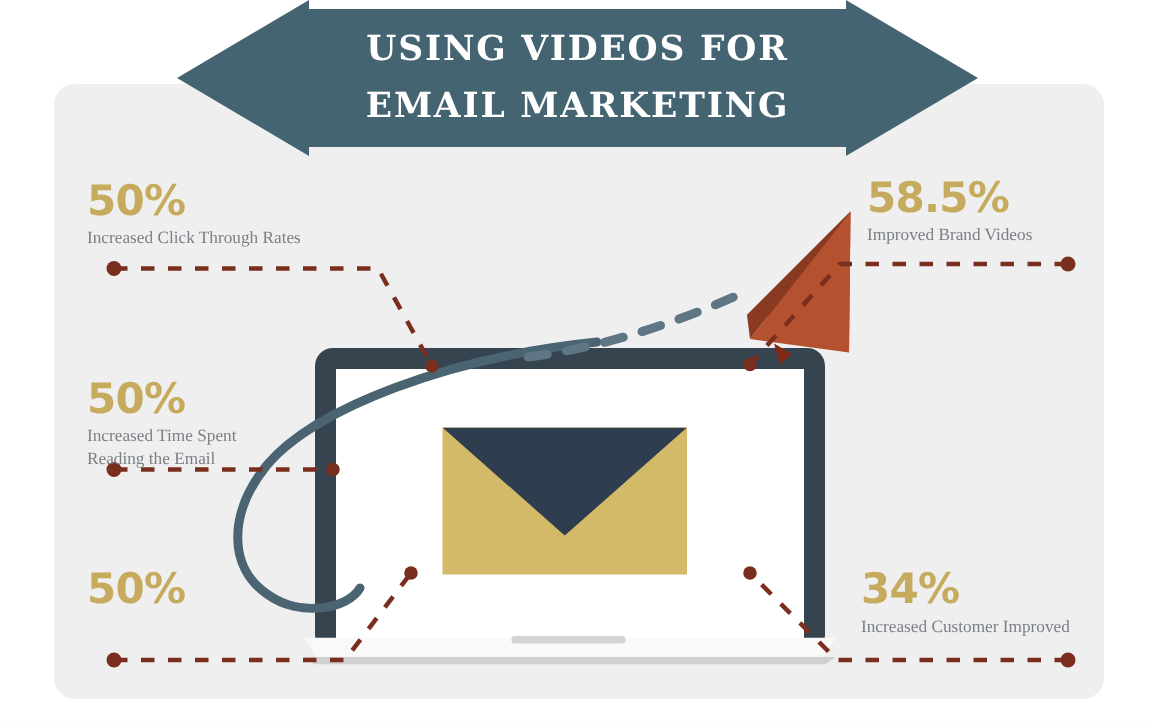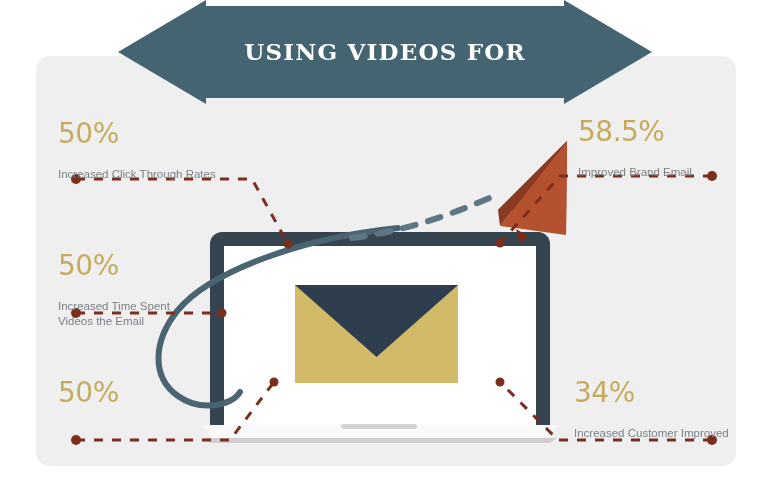--- a/index.html
+++ b/index.html
@@ -57,30 +57,30 @@
     letter-spacing: 1.2px;
     text-transform: uppercase;
     line-height: 1.22;
     white-space: nowrap;
   }
 
   
   .stat { position: absolute; }
   .stat .pct {
     font-family: "DejaVu Sans", sans-serif;
-    font-weight: normal;
+    font-weight: bold;
     font-size: 28px;
     color: #c6ab5e;
     line-height: 1.0;
     letter-spacing: -0.5px;
     white-space: nowrap;
   }
   .stat .desc {
-    margin-top: 19px;
-    font-family: Liberation Sans, sans-serif;
+    margin-top: 4px;
+    font-family: Liberation Serif, serif;
     font-size: 11.5px;
     color: #7b8086;
     line-height: 1.28;
     white-space: pre-line;
   }
   .stat.right { text-align: left; }
 
   
   .overlay {
     position: absolute;
@@ -144,20 +144,21 @@
 <div id="stage">
 
   <div class="panel"></div>
 
   <div class="banner-wrap">
     <svg class="banner-svg" width="534" height="104" viewBox="0 0 534 104">
       <polygon points="88,6 88,0 0,52 88,104 88,98 446,98 446,104 534,52 446,0 446,6" fill="#456472"></polygon>
     </svg>
     <div class="banner-title">
       <div class="banner-line">Using Videos for</div>
+      <div class="banner-line">Email Marketing</div>
     </div>
   </div>
 
   <div class="laptop-frame">
     <div class="laptop-screen"></div>
   </div>
   <svg class="laptop-base" width="354" height="18" viewBox="0 0 354 18">
     <polygon points="0,0 354,0 346,13 8,13" fill="#f9f9f9"></polygon>
     <polygon points="0,13 354,13 347,18 7,18" fill="#cfcfcf"></polygon>
   </svg>
@@ -212,30 +213,30 @@
   </svg>
 
   <div class="stat" style="left:58px; top:120px;">
     <div class="pct">50%</div>
     <div class="desc">Increased Click Through Rates</div>
   </div>
 
   <div class="stat" style="left:58px; top:252px;">
     <div class="pct">50%</div>
     <div class="desc">Increased Time Spent
-Videos the Email</div>
+Reading the Email</div>
   </div>
 
   <div class="stat" style="left:58px; top:379px;">
     <div class="pct">50%</div>
   </div>
 
   <div class="stat right" style="left:578px; top:118px;">
     <div class="pct">58.5%</div>
-    <div class="desc">Improved Brand Email</div>
+    <div class="desc">Improved Brand Videos</div>
   </div>
 
   <div class="stat right" style="left:574px; top:379px;">
     <div class="pct">34%</div>
     <div class="desc">Increased Customer Improved</div>
   </div>
 
 </div>
 
 </body></html>

